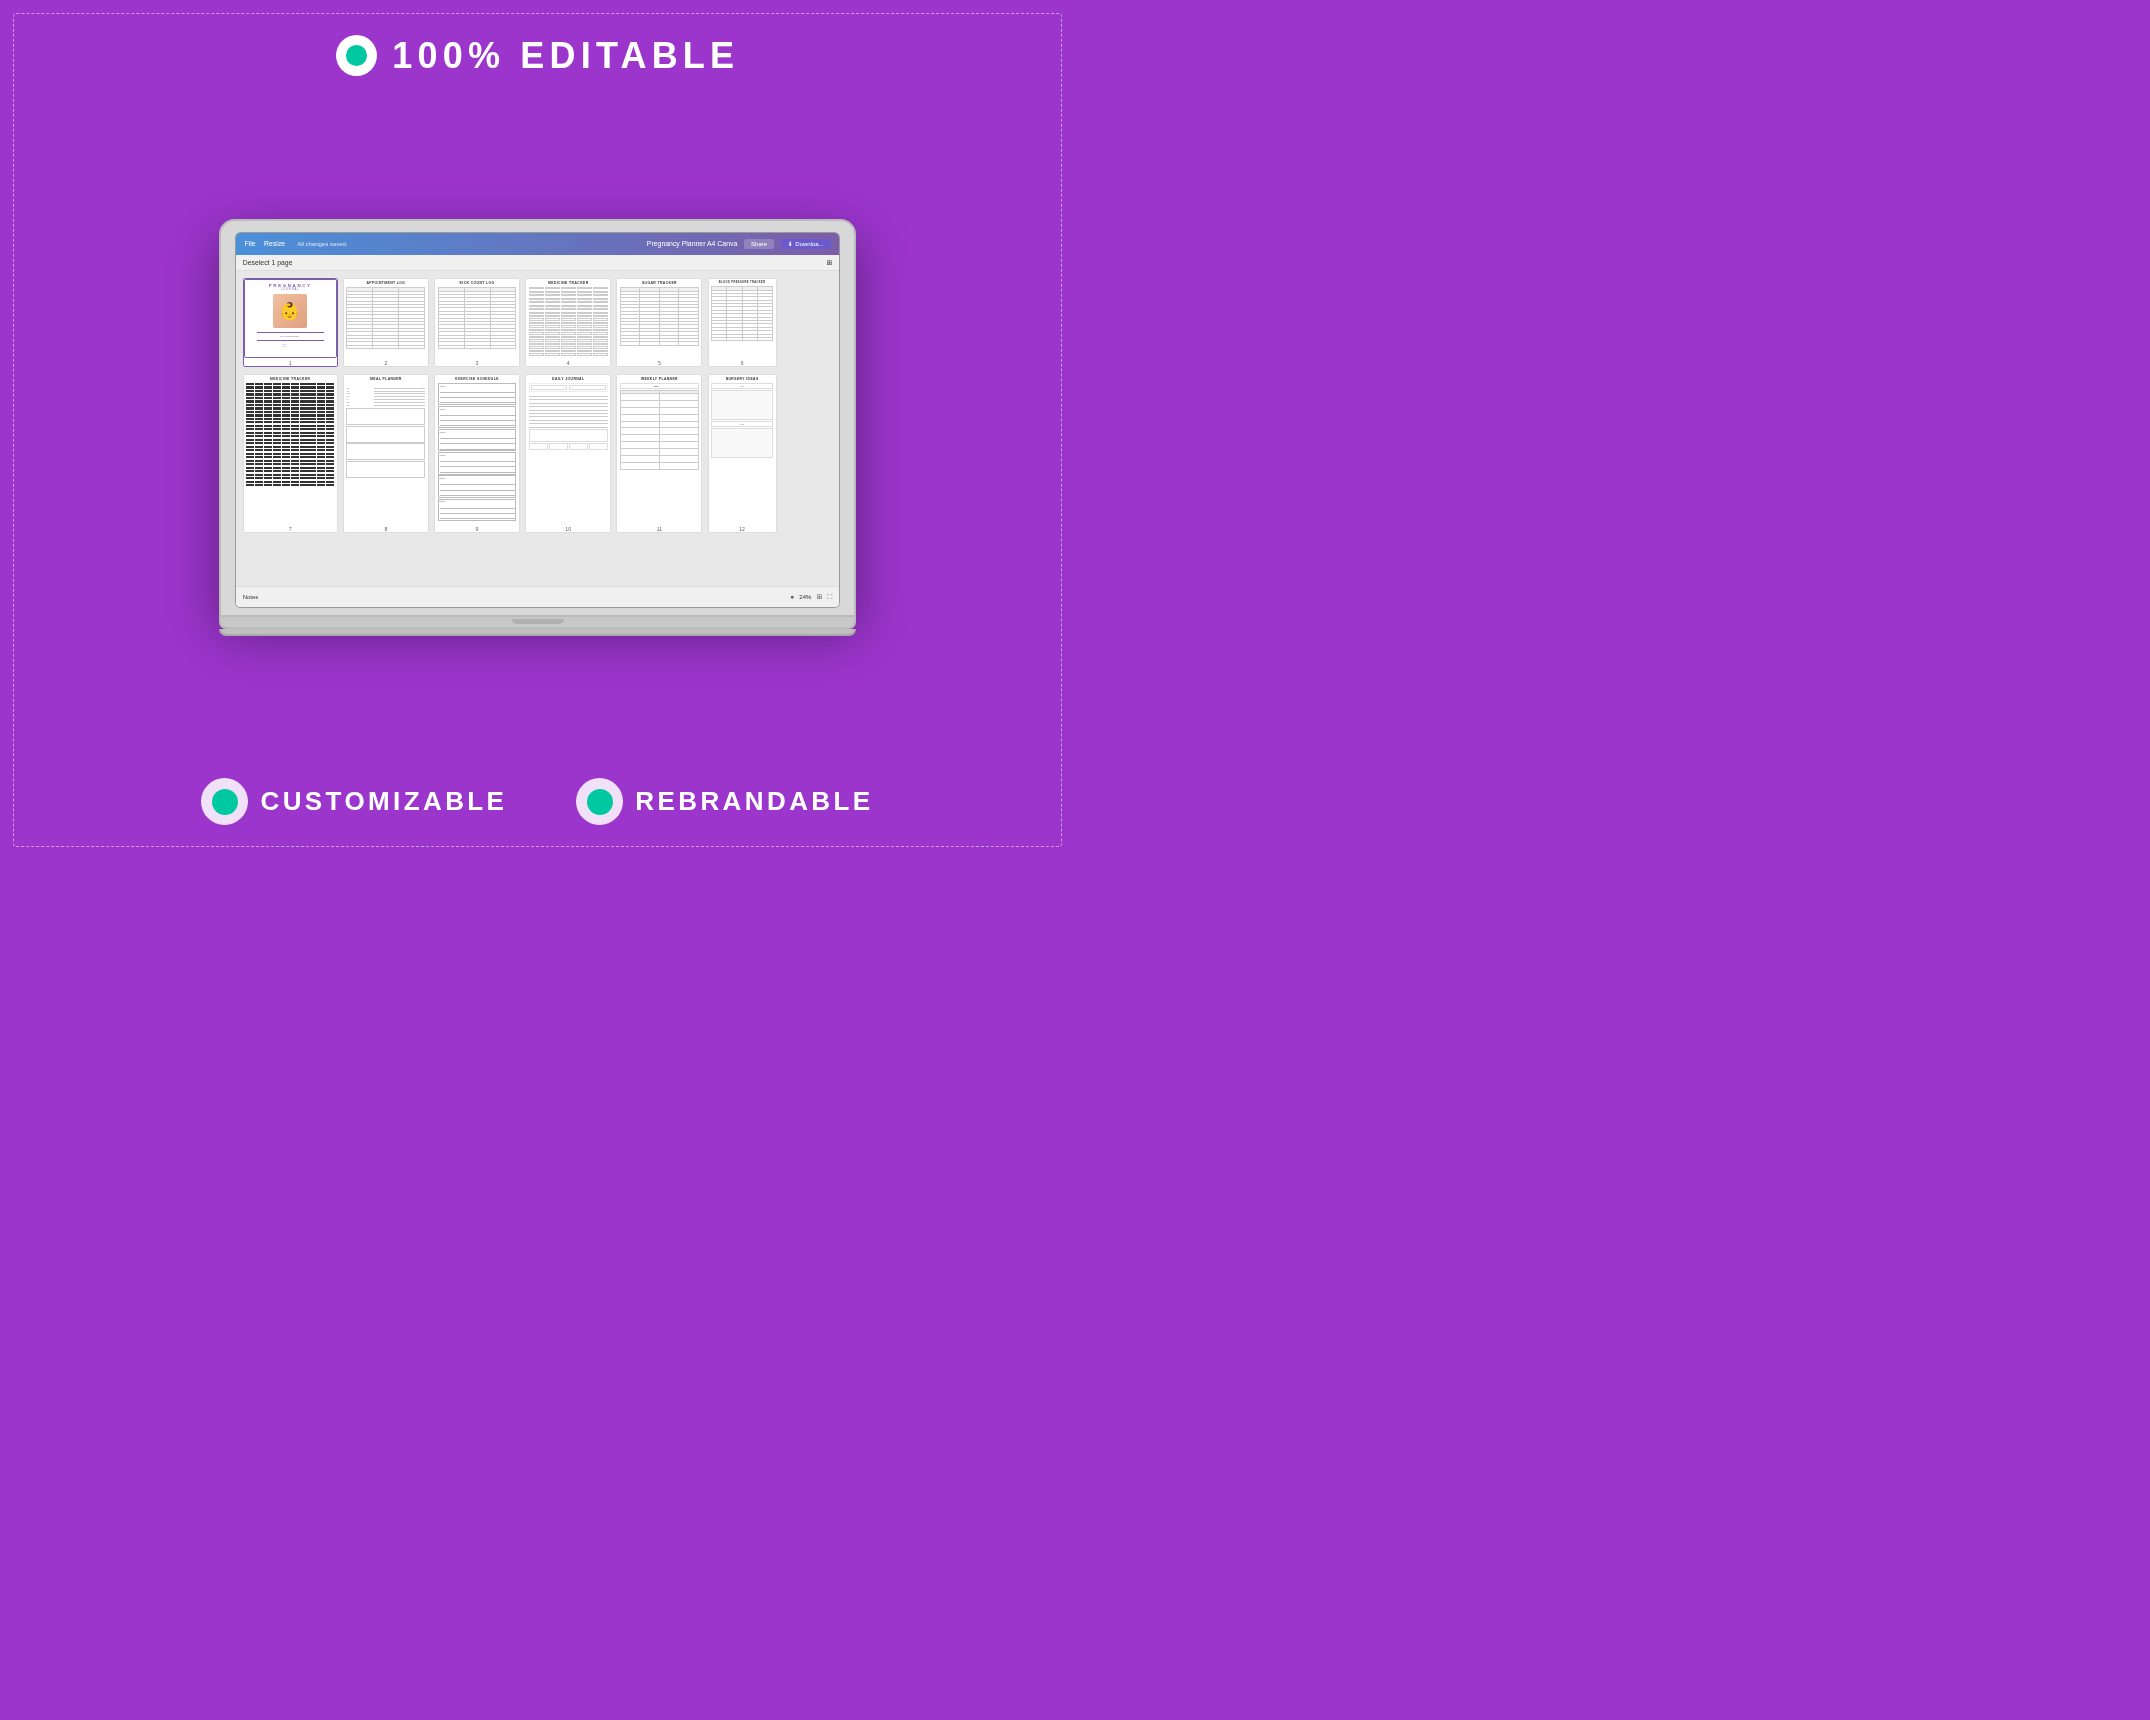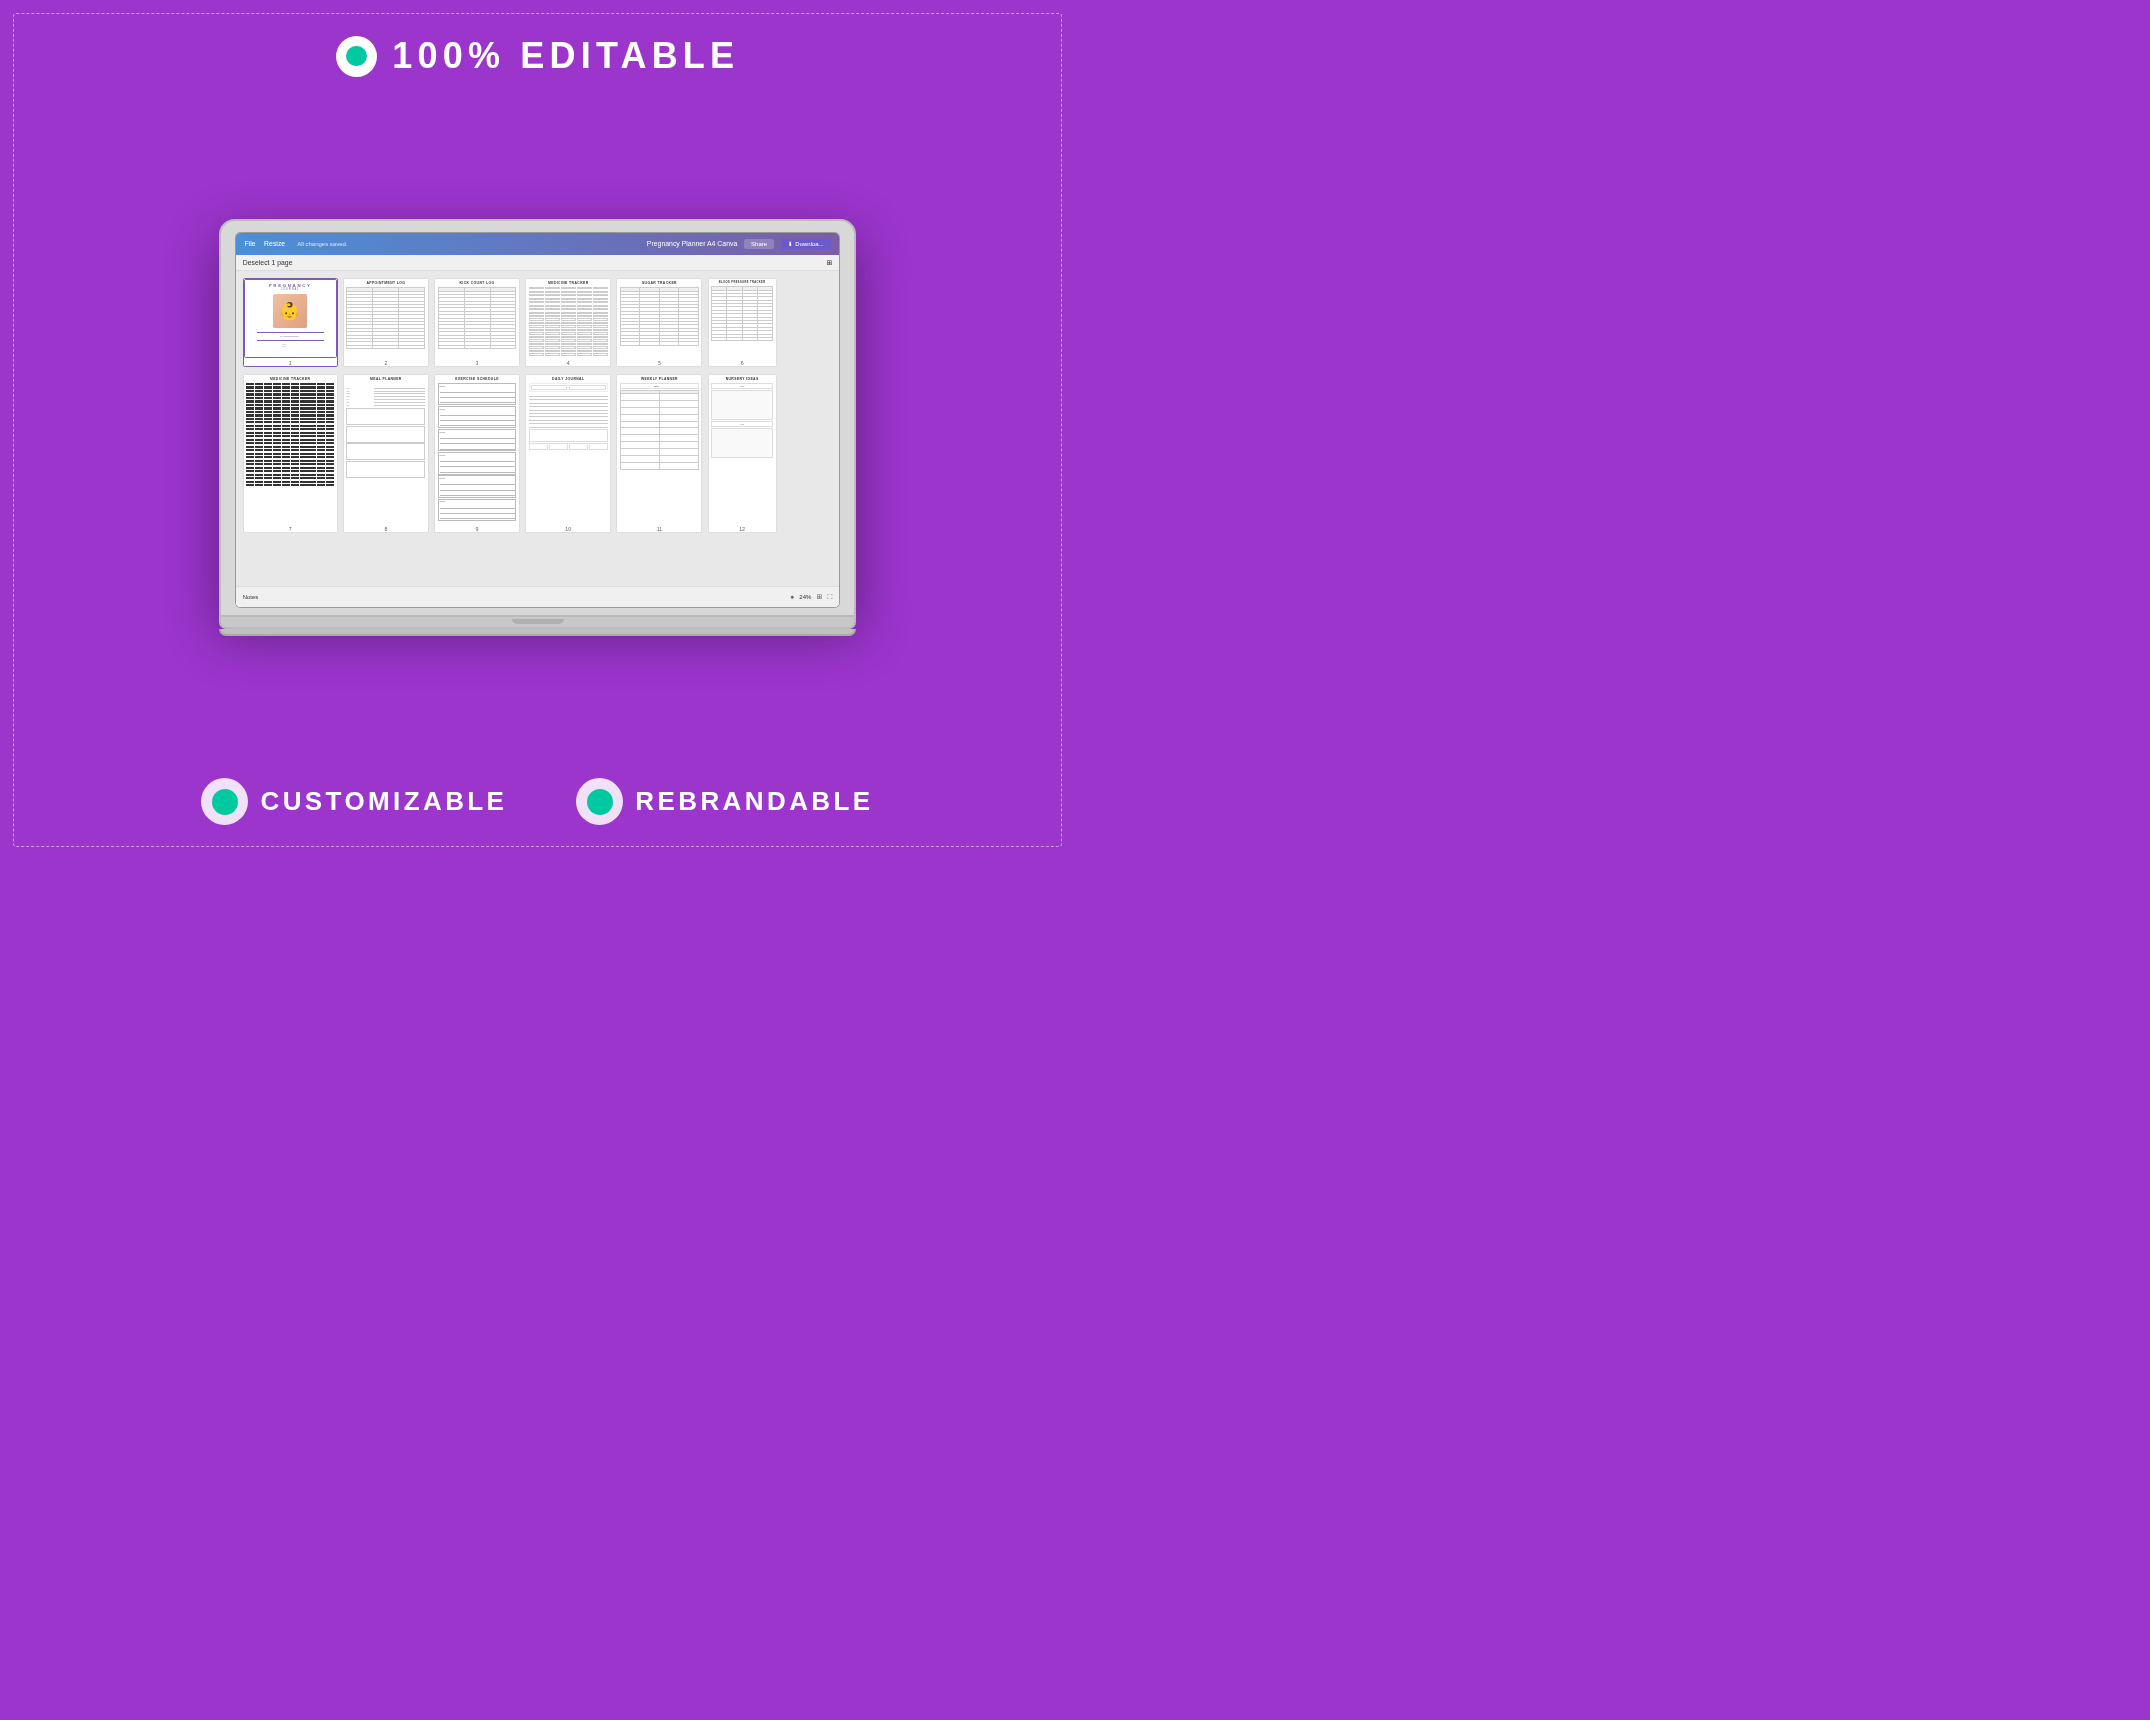--- a/index.html
+++ b/index.html
@@ -22,21 +22,21 @@
       content: '';
       position: absolute;
       top: 13px; left: 13px; right: 13px; bottom: 13px;
       border: 1.7px dashed rgba(255,255,255,0.5);
       border-radius: 3.4px;
       pointer-events: none;
     }
 
     .top-section {
       display: flex;
-      align-items: flex-end;
+      align-items: center;
       gap: 15.5px;
       margin-top: 8.6px;
     }
 
     .circle-icon {
       width: 41px;
       height: 41px;
       border-radius: 50%;
       background: white;
       display: flex;

